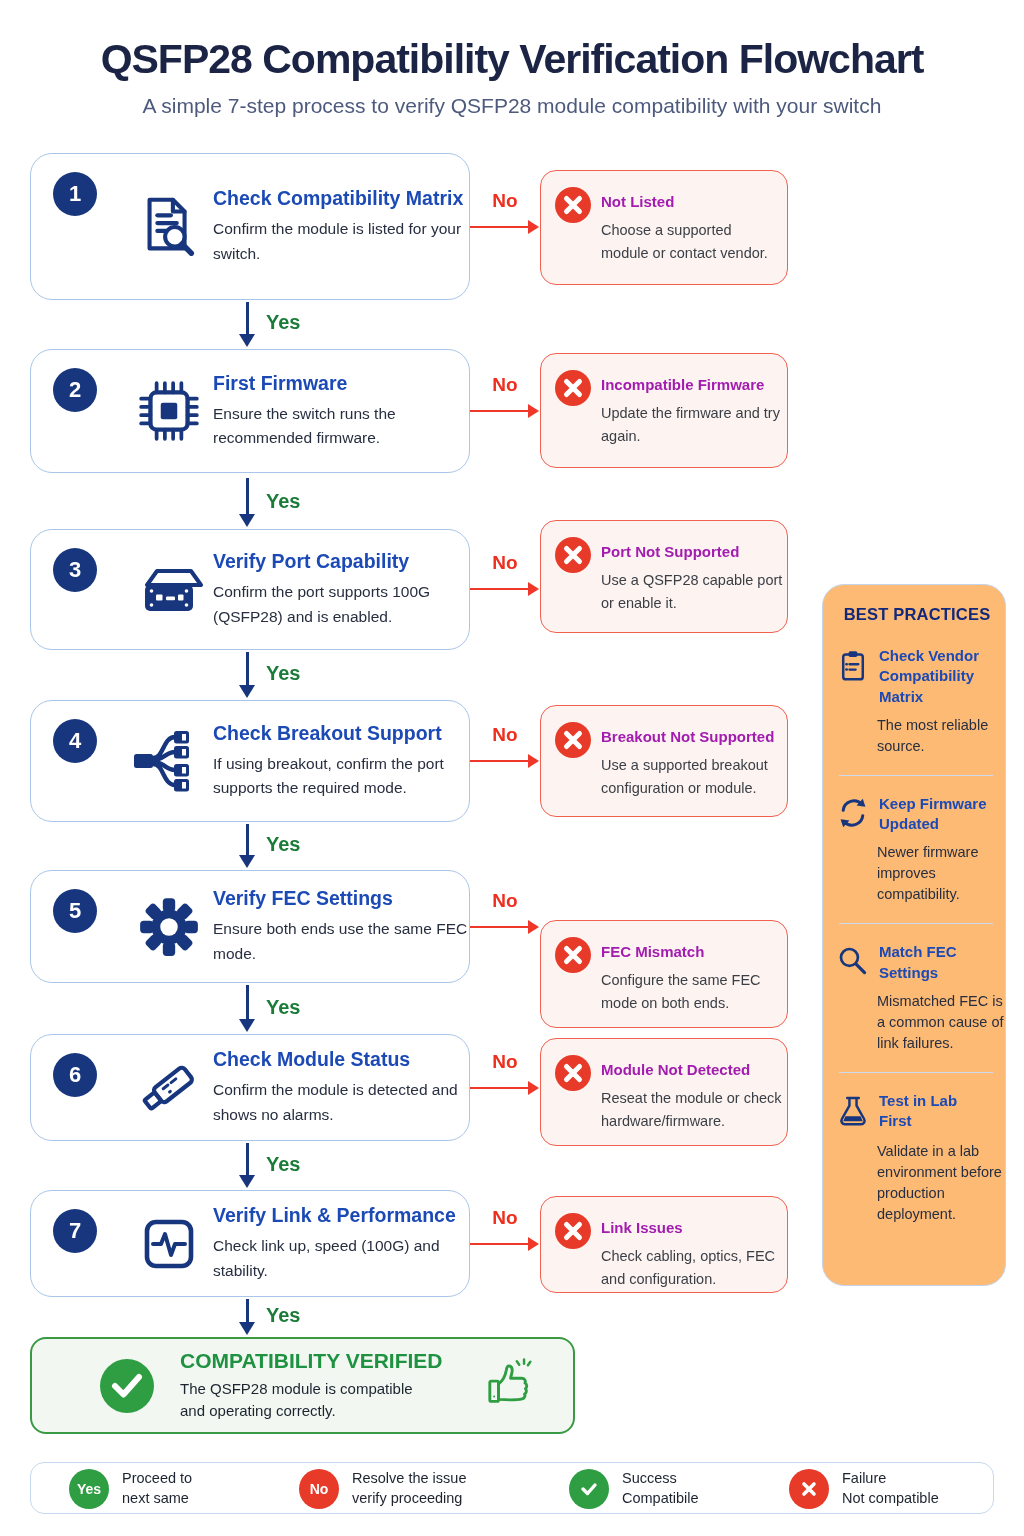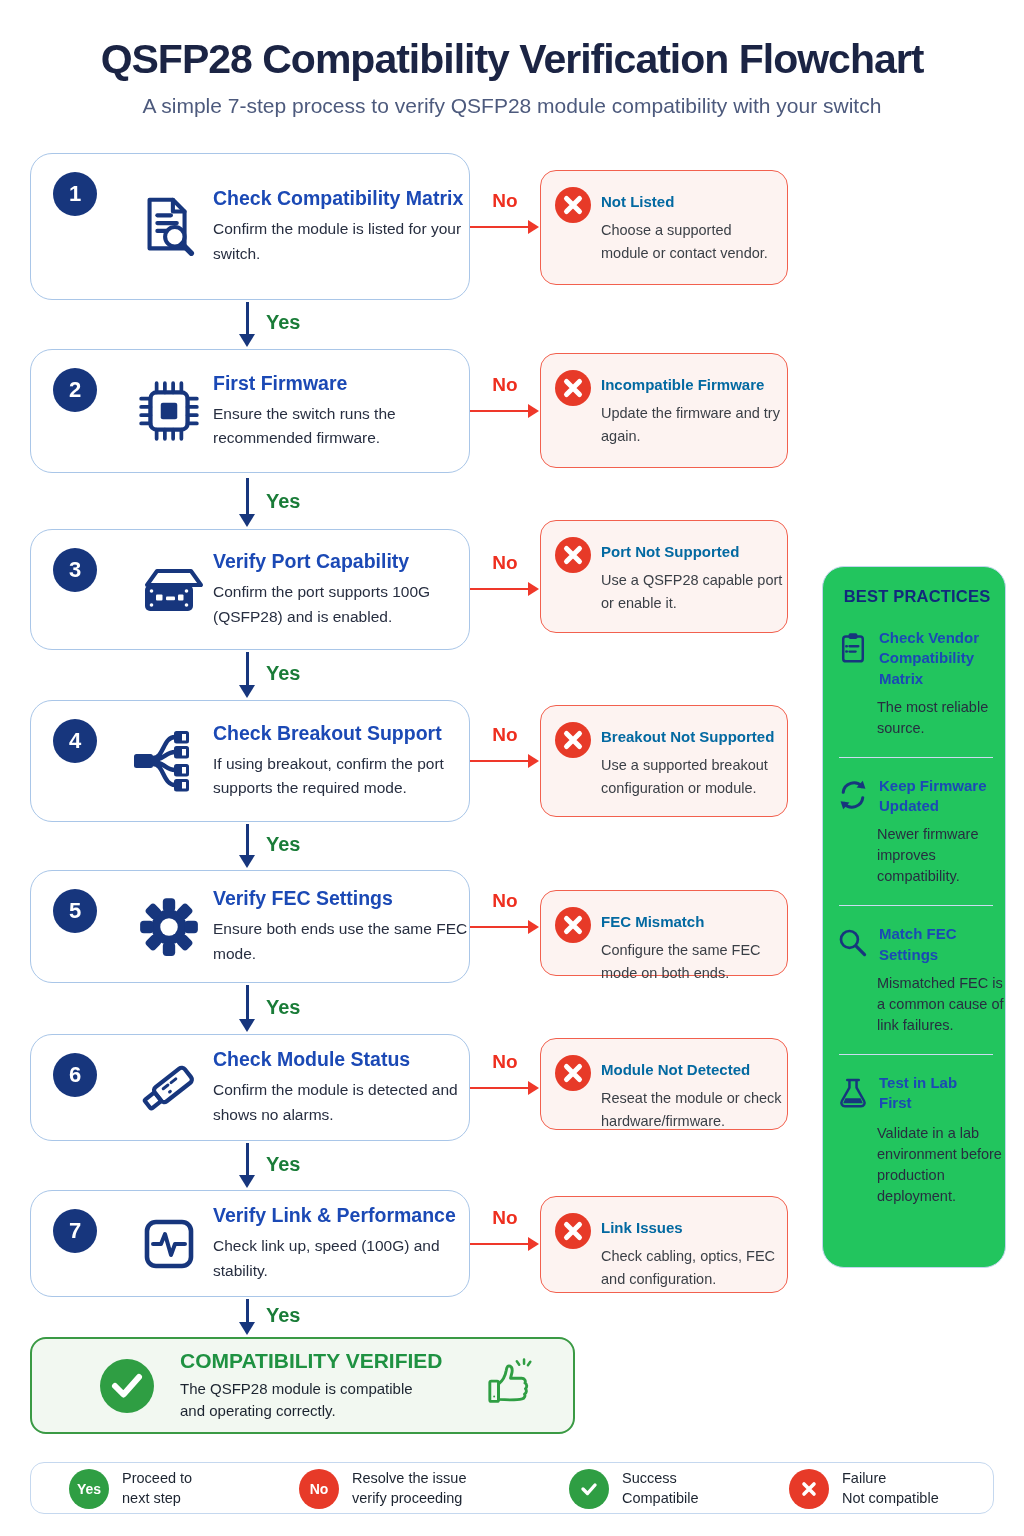--- a/index.html
+++ b/index.html
@@ -25,25 +25,25 @@
          display:flex;align-items:center;justify-content:center;}
   .step-text{position:absolute;left:182px;top:0;height:100%;width:262px;
          display:flex;flex-direction:column;justify-content:center;}
   .step-title{font-size:19.5px;font-weight:800;color:#1b49b5;white-space:nowrap;margin-bottom:7px;}
   .step-desc{font-size:15.5px;color:#272e40;line-height:1.55;width:258px;}
 
   
   .err{position:absolute;left:540px;width:248px;background:#fdf3f1;
        border:1.6px solid #f2604e;border-radius:16px;box-sizing:border-box;}
   .e1{top:170px;height:115px}.e2{top:353px;height:115px}.e3{top:520px;height:113px}
-  .e4{top:705px;height:112px}.e5{top:890px;height:86px}.e6{top:1038px;height:92px}
+  .e4{top:705px;height:112px}.e5{top:920px;height:108px}.e6{top:1038px;height:108px}
   .e7{top:1196px;height:97px}
   .err-x{position:absolute;left:14px;top:16px;width:36px;height:36px;}
   .err-title{position:absolute;left:60px;top:22px;font-size:15px;font-weight:800;
-       color:#0369a1;white-space:nowrap;}
+       color:#a21caf;white-space:nowrap;}
   .err-desc{position:absolute;left:60px;top:48px;width:182px;font-size:14.5px;
        color:#3a3f46;line-height:1.6;}
 
   
   .hline{position:absolute;left:470px;width:60px;height:2.6px;background:#ef382a;}
   .hhead{position:absolute;left:528px;width:0;height:0;border-top:7px solid transparent;
          border-bottom:7px solid transparent;border-left:11px solid #ef382a;}
   .no-label{position:absolute;left:470px;width:70px;text-align:center;
          font-size:19px;font-weight:800;color:#ee2f1f;}
   .r1{top:225.7px}.r2{top:409.7px}.r3{top:587.7px}.r4{top:759.7px}.r5{top:925.7px}.r6{top:1086.7px}.r7{top:1242.7px}
@@ -53,21 +53,21 @@
   .va{position:absolute;left:245.5px;width:3px;background:#17367d;}
   .vh{position:absolute;left:238.5px;width:0;height:0;border-left:8.5px solid transparent;
       border-right:8.5px solid transparent;border-top:13px solid #17367d;}
   .g1{top:302px;height:32px}.g2{top:478px;height:36px}.g3{top:652px;height:33px}
   .g4{top:824px;height:31px}.g5{top:985px;height:34px}.g6{top:1143px;height:32px}.g7{top:1299px;height:23px}
   .gh1{top:334px}.gh2{top:514px}.gh3{top:685px}.gh4{top:855px}.gh5{top:1019px}.gh6{top:1175px}.gh7{top:1322px}
   .yes-label{position:absolute;left:266px;font-size:20px;font-weight:800;color:#1a7c38;}
   .y1{top:311px}.y2{top:490px}.y3{top:662px}.y4{top:833px}.y5{top:996px}.y6{top:1153px}.y7{top:1304px}
 
   
-  .bp{position:absolute;left:822px;top:566px;width:184px;height:702px;background:#22c55e;
+  .bp{position:absolute;left:822px;top:584px;width:184px;height:702px;background:#fdba74;
       border:1.6px solid #c3d6ee;border-radius:22px;box-sizing:border-box;
       padding:16px 8px 22px 14px;}
   .bp-title{font-size:16.5px;font-weight:800;color:#12297b;text-align:center;
       letter-spacing:.2px;margin:4px 0 22px 0;}
   .bp-item .head{display:flex;gap:10px;align-items:flex-start;}
   .bp-item .head .ic{flex:0 0 30px;padding-top:2px;}
   .bp-item .t{font-size:15px;font-weight:800;color:#1b49b5;line-height:1.35;width:112px;}
   .bp-item .d{margin-left:40px;margin-top:8px;width:128px;font-size:14.5px;
       color:#272e40;line-height:1.45;}
   .bp-div{border:none;border-top:1.4px solid #ccdcf0;margin:18px 4px 18px 2px;}
@@ -435,21 +435,21 @@
         <path d="M33 4.5 L35.5 8 M40.5 2.5 V7 M47 5 L44.5 8.5" stroke-width="2.6"></path>
       </svg>
     </div>
   </div>
 
   <div class="legend">
     <div class="lg-item lg1">
       <div class="lg-circle lg-green">Yes</div>
       <div class="lg-text">
         <span>Proceed to</span>
-        <span>next step</span>
+        <span>next same</span>
       </div>
     </div>
     <div class="lg-item lg2">
       <div class="lg-circle lg-red">No</div>
       <div class="lg-text">
         <span>Resolve the issue</span>
         <span>verify proceeding</span>
       </div>
     </div>
     <div class="lg-item lg3">

